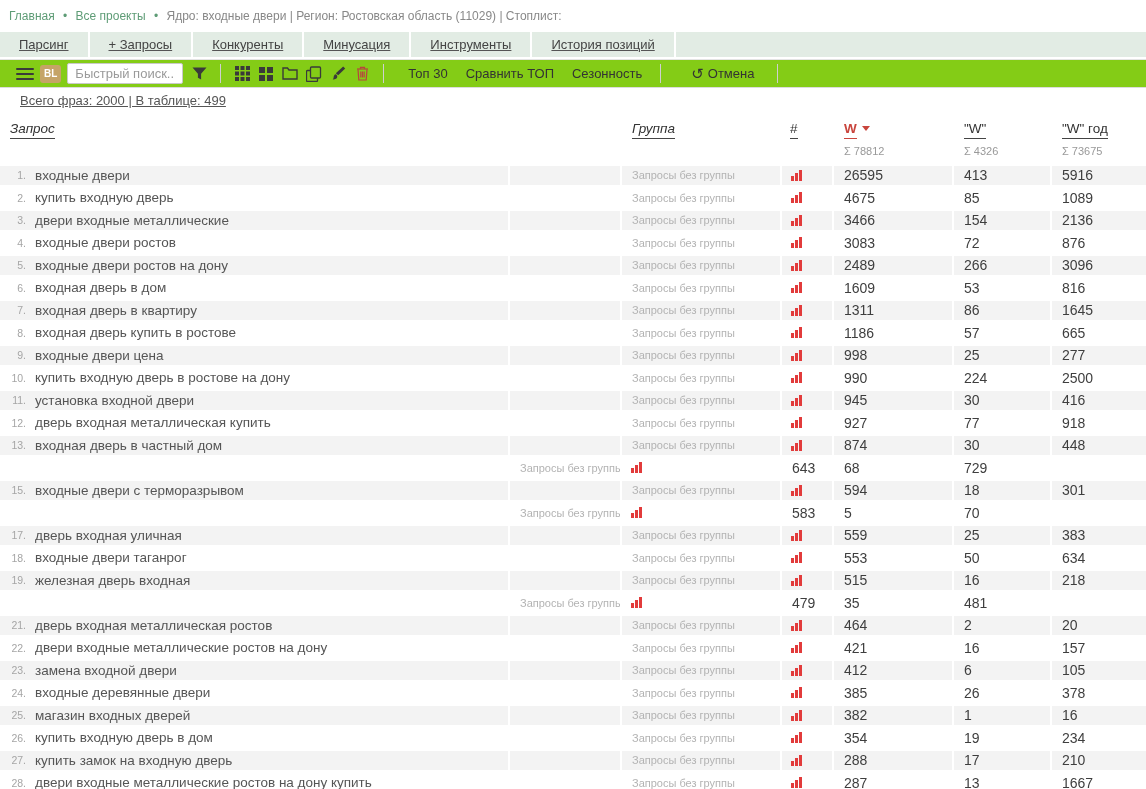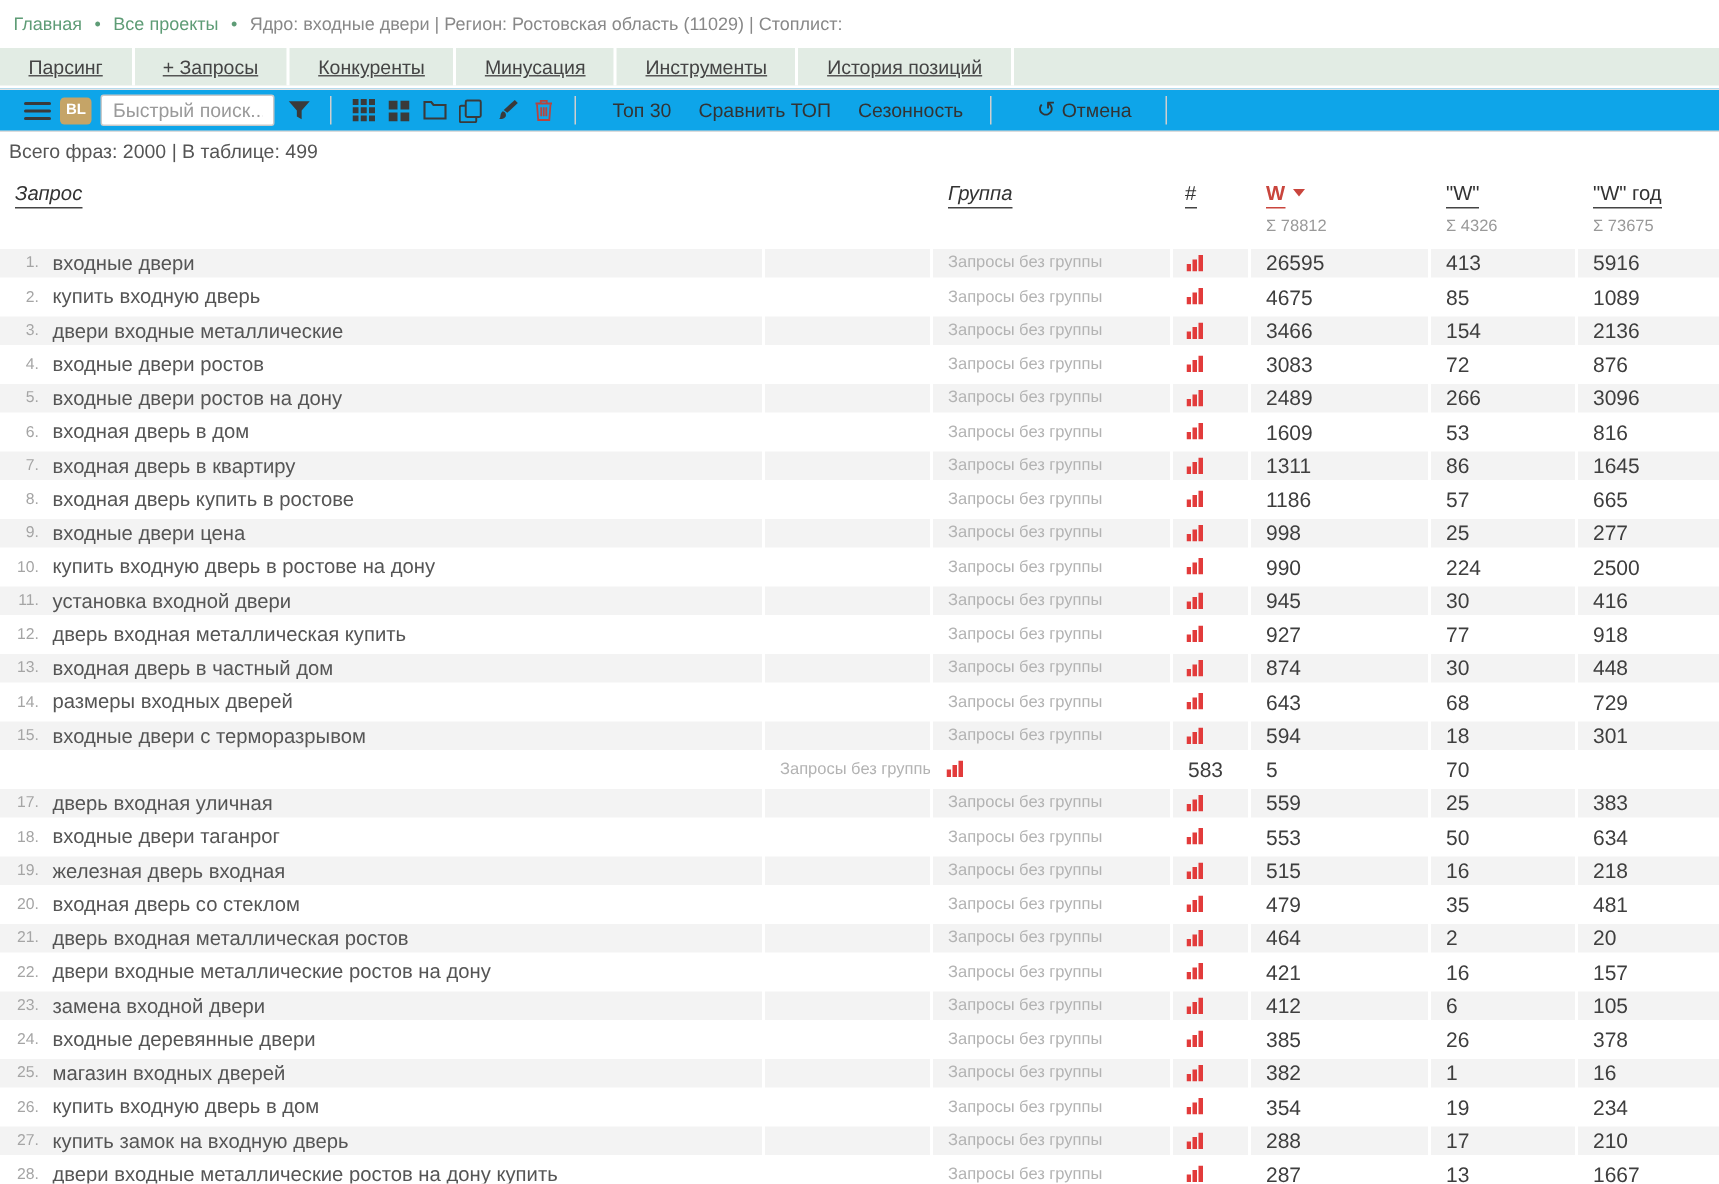--- a/index.html
+++ b/index.html
@@ -15,39 +15,39 @@
   .breadcrumb { padding:9px 10px 7px 9px; font-size:12px; color:#888; white-space:nowrap; }
   .breadcrumb .link { color:#5e9c76; cursor:pointer; }
   .breadcrumb .bullet { color:#5e9c76; margin:0 5px; }
 
   
   .tabbar { display:flex; background:#e2ece4; height:25px; margin:2px 0 2px 0;text-decoration:underline; }
   .tab { display:flex; align-items:center; padding:0 19px; font-size:13px; color:#444;
          border-right:2px solid #fff; cursor:pointer; }
 
   
-  .toolbar { display:flex; align-items:center; height:29px; background:#0ea5e9;
+  .toolbar { display:flex; align-items:center; height:29px; background:#84cc16;
              border-top:1px solid #e4e4e4; border-bottom:1px solid #dcdcdc;
              padding:0 8px; font-size:13px; color:#333; }
   .toolbar .sep { width:1px; height:19px; background:#cfcfcf; margin:0 9px; flex:none; }
   .icon-btn { display:flex; align-items:center; justify-content:center;
               width:24px; height:24px; cursor:pointer; flex:none; }
   .hamburger { display:flex; flex-direction:column; justify-content:center; gap:3px; width:18px; height:24px; margin:0 6px 0 8px; cursor:pointer; }
   .hamburger i { display:block; height:2px; background:#3a3a3a; border-radius:1px; }
   .bl-badge { background:#c5a467; color:#fff; font-size:10px; font-weight:bold;
               border-radius:3px; padding:4px 4px; line-height:1; margin-right:6px; cursor:pointer; }
   .search-input { width:116px; height:21px; border:1px solid #c9c9c9; border-radius:2px;
                   padding:2px 7px; font-size:13px; font-family:"Liberation Sans",sans-serif; color:#444; background:#fff; }
   .search-input::placeholder { color:#9a9a9a; }
   .text-btn { padding:0 9px; cursor:pointer; white-space:nowrap; color:#333; }
   .undo-btn { display:flex; align-items:center; gap:4px; }
   .undo-glyph { font-size:15px; color:#333; line-height:1; }
 
   
-  .statusline { padding:5px 6px 4px 6px; font-size:13px; color:#555; }
+  .statusline { padding:5px 6px 4px 20px; font-size:13px; color:#555;text-decoration:underline; }
 
   
   .grid-cols { display:grid; grid-template-columns:508px 110px 158px 50px 118px 96px 1fr; column-gap:2px; }
   .thead { padding:9px 0 7px 0; }
   .th { font-size:13.5px; color:#333; }
   .th .hlabel { display:inline-block; border-bottom:1px solid #444; padding-bottom:2px; cursor:pointer; }
   .th.sorted .hlabel { color:#c9453d; border-bottom-color:#c9453d; font-weight:bold; }
   .th .sigma { display:block; font-size:11px; color:#999; margin-top:6px; font-weight:normal; }
   .th-query { padding-left:10px; font-weight:bold; }
   .th-query .hlabel, .th-group .hlabel { font-weight:normal;font-style:italic; }
@@ -534,24 +534,20 @@
     </div>
     <div class="cell">
       <span class="val">30</span>
     </div>
     <div class="cell">
       <span class="val">448</span>
     </div>
   </div>
 
   <div class="row grid-cols">
-    <div class="cell">
-      <span class="row-num">14.</span>
-      <span class="query-text">размеры входных дверей</span>
-    </div>
     <div class="cell"></div>
     <div class="cell">
       <span class="group-label">Запросы без группы</span>
     </div>
     <div class="cell stats-cell">
       <svg width="12" height="11" viewBox="0 0 12 11" fill="#e23b3b">
         <rect x="0" y="6" width="3" height="5"></rect>
           <rect x="4" y="3" width="3" height="8"></rect>
           <rect x="8" y="0" width="3" height="11"></rect>
       </svg>
@@ -692,24 +688,20 @@
     </div>
     <div class="cell">
       <span class="val">16</span>
     </div>
     <div class="cell">
       <span class="val">218</span>
     </div>
   </div>
 
   <div class="row grid-cols">
-    <div class="cell">
-      <span class="row-num">20.</span>
-      <span class="query-text">входная дверь со стеклом</span>
-    </div>
     <div class="cell"></div>
     <div class="cell">
       <span class="group-label">Запросы без группы</span>
     </div>
     <div class="cell stats-cell">
       <svg width="12" height="11" viewBox="0 0 12 11" fill="#e23b3b">
         <rect x="0" y="6" width="3" height="5"></rect>
           <rect x="4" y="3" width="3" height="8"></rect>
           <rect x="8" y="0" width="3" height="11"></rect>
       </svg>

